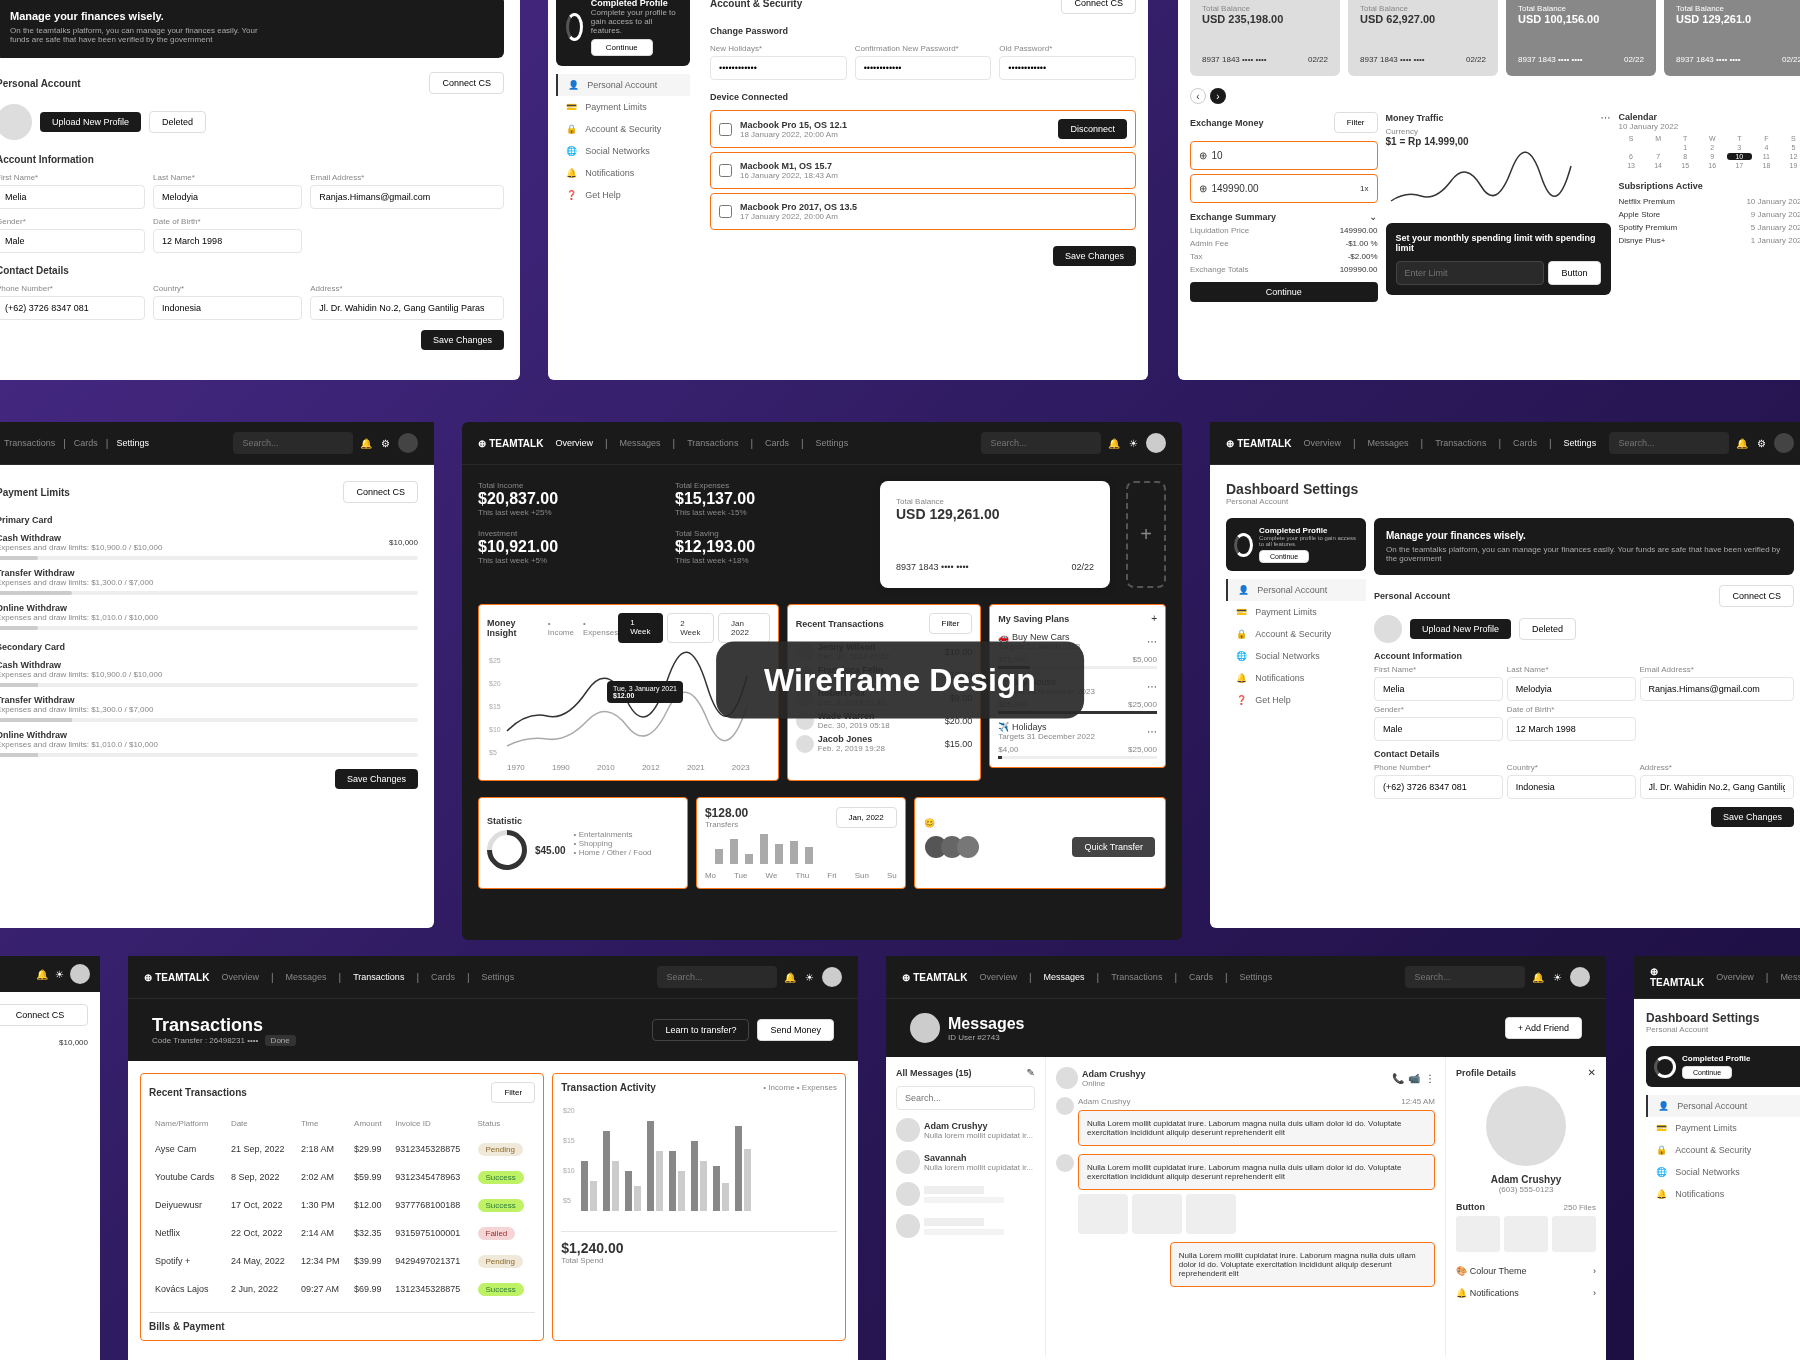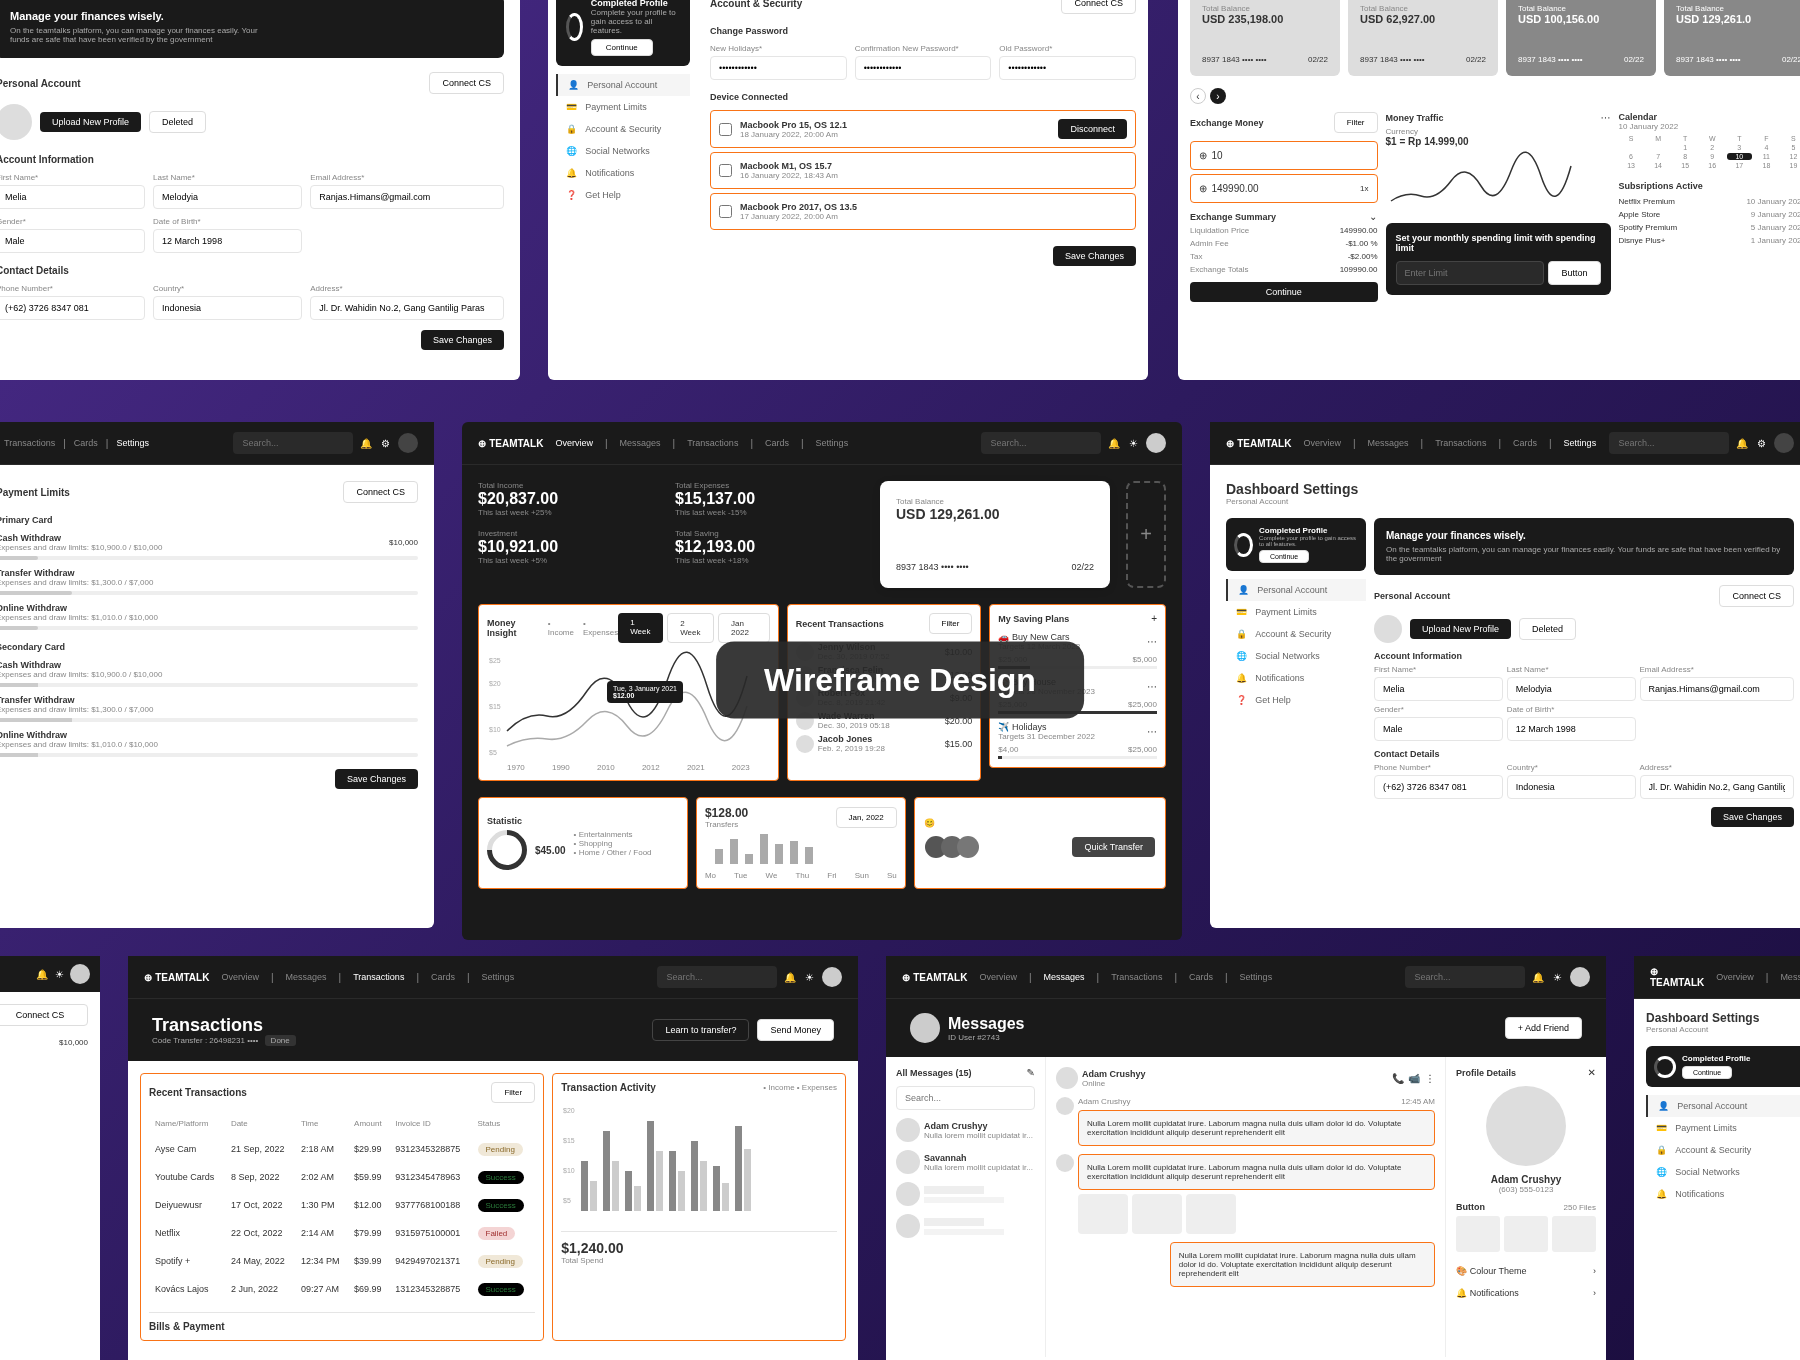--- a/index.html
+++ b/index.html
@@ -14,21 +14,21 @@
 .label{font-size:8px;color:#888;margin-bottom:3px}
 .hdr{display:flex;align-items:center;justify-content:space-between;padding:10px 16px;border-bottom:1px solid #2a2a2a}
 .nav-item{color:#888;font-size:9px;padding:0 8px;cursor:pointer}
 .nav-item.active{color:#fff}
 .search{background:#2a2a2a;border:none;color:#fff;padding:6px 10px;border-radius:4px;font-size:9px;width:120px}
 .icon-circle{width:20px;height:20px;border-radius:50%;background:#444}
 .sidebar-item{display:flex;align-items:center;gap:8px;padding:6px 10px;font-size:9px;color:#666;cursor:pointer}
 .sidebar-item.active{border-left:2px solid #333;background:#f5f5f5}
 .avatar{width:36px;height:36px;border-radius:50%;background:#ddd}
 .badge{padding:2px 8px;border-radius:10px;font-size:8px}
-.badge-success{background:#000000;color:#2a7a3a}
+.badge-success{background:#bef264;color:#2a7a3a}
 .badge-pending{background:#f0e8d8;color:#8a6a2a}
 .badge-failed{background:#f4d4d4;color:#a03030}
 .divider{height:1px;background:#e5e5e5;margin:8px 0}
 .flex{display:flex}
 .jcsb{justify-content:space-between}
 .aic{align-items:center}
 .gap4{gap:4px}
 .gap8{gap:8px}
 .mb4{margin-bottom:4px}
 .mb8{margin-bottom:8px}
@@ -863,21 +863,21 @@
               <td>17 Oct, 2022</td>
               <td>1:30 PM</td>
               <td>$12.00</td>
               <td>9377768100188</td>
               <td><span class="badge badge-success">Success</span></td>
             </tr>
           <tr>
               <td>Netflix</td>
               <td>22 Oct, 2022</td>
               <td>2:14 AM</td>
-              <td>$79.99</td>
+              <td>$32.35</td>
               <td>9315975100001</td>
               <td><span class="badge badge-failed">Failed</span></td>
             </tr>
           <tr>
               <td>Spotify +</td>
               <td>24 May, 2022</td>
               <td>12:34 PM</td>
               <td>$39.99</td>
               <td>9429497021371</td>
               <td><span class="badge badge-pending">Pending</span></td>

